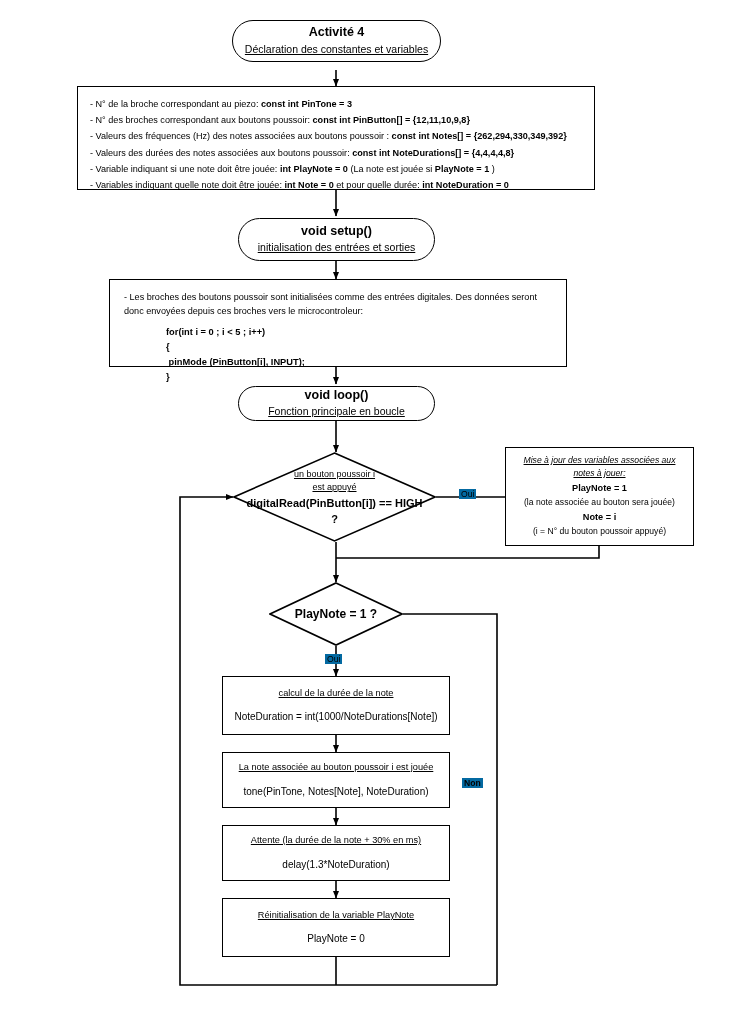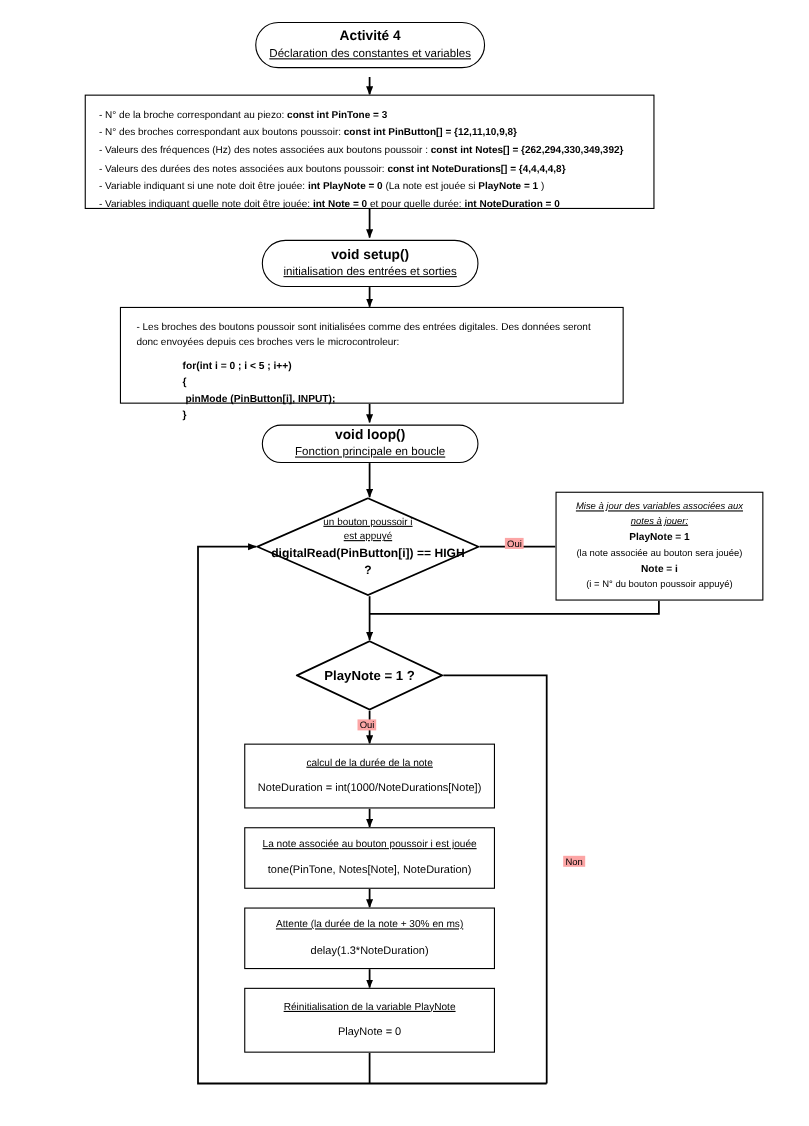--- a/index.html
+++ b/index.html
@@ -144,21 +144,21 @@
     font-size: 10px;
     font-weight: normal;
     line-height: 1.3;
     margin-top: 11px;
   }
 
   
   .elabel {
     position: absolute;
     font-size: 8.6px;
-    background: #fca5a5;
+    background: #0369a1;
     padding: 0 2px;
     line-height: 1.2;
     color: #000;
   }
 </style>
 </head>
 <body>
 
 <div id="canvas">
 
@@ -285,15 +285,15 @@
     <div class="proc-c">delay(1.3*NoteDuration)</div>
   </div>
 
   <div class="node rect" style="left:222px; top:898px; width:228px; height:59px;">
     <div class="proc-h">Réinitialisation de la variable PlayNote</div>
     <div class="proc-c">PlayNote = 0</div>
   </div>
 
   <div class="elabel" style="left:459px; top:489px;">Oui</div>
   <div class="elabel" style="left:325px; top:654px;">Oui</div>
-  <div class="elabel" style="left:512px; top:778px;">Non</div>
+  <div class="elabel" style="left:462px; top:778px;font-weight:bold;">Non</div>
 
 </div>
 
 </body></html>

